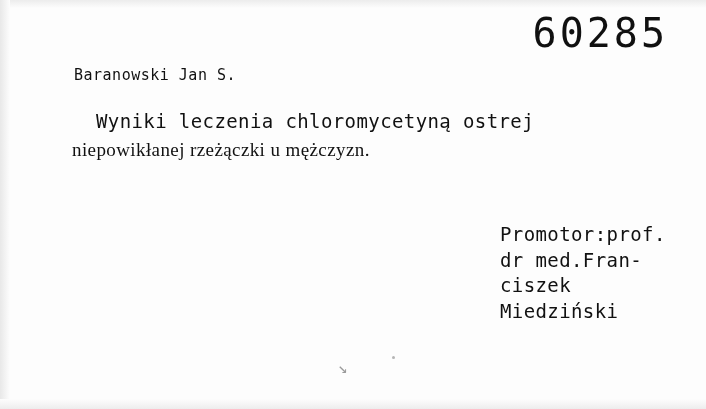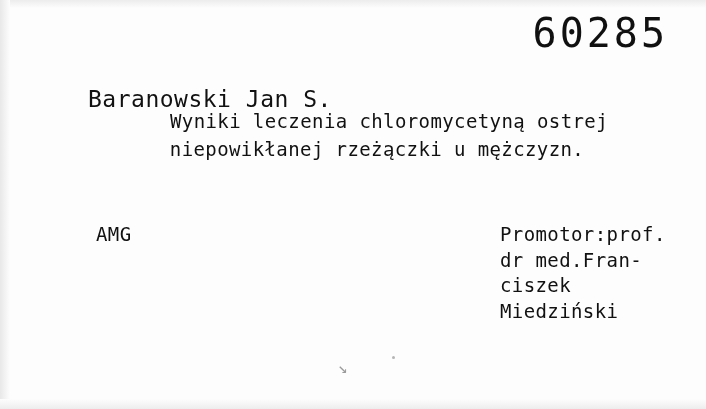--- a/index.html
+++ b/index.html
@@ -41,39 +41,37 @@
     right: 38px;
     top: 10px;
     font-size: 40px;
     letter-spacing: 3px;
     font-weight: 400;
     color: #101010;
   }
 
   .author-line {
     position: absolute;
-    left: 88px;
+    left: 74px;
     top: 66px;
-    font-size: 23px;
+    font-size: 15px;
     letter-spacing: 0.5px;
-    margin-top: 20px;
   }
 
   .title-block {
     position: absolute;
     left: 72px;
     top: 108px;
     font-size: 19px;
     letter-spacing: 0.4px;
     line-height: 1.45;
     width: 610px;
-    text-align: center;
   }
   .title-line-1 { padding-left: 24px; }
-  .title-line-2 { padding-left: 0px; }
+  .title-line-2 { padding-left: 0px; font-family: Liberation Serif, serif; }
 
   .imprint-line {
     position: absolute;
     left: 96px;
     top: 172px;
     font-size: 19px;
     letter-spacing: 0.4px;
   }
   .imprint-line sup {
     font-size: 12px;
@@ -133,21 +131,20 @@
 
   <div class="author-line">Baranowski Jan S.</div>
 
   <div class="title-block">
     <div class="title-line-1">Wyniki leczenia chloromycetyną ostrej</div>
     <div class="title-line-2">niepowikłanej rzeżączki u mężczyzn.</div>
   </div>
 
 
   <div class="affiliation-block">
-    <div>AMG</div>
   </div>
 
   <div class="promoter-block">
     <div>Promotor:prof.</div>
     <div>dr med.Fran-</div>
     <div>ciszek</div>
     <div>Miedziński</div>
   </div>
 
   <div class="smudge">↘</div>

